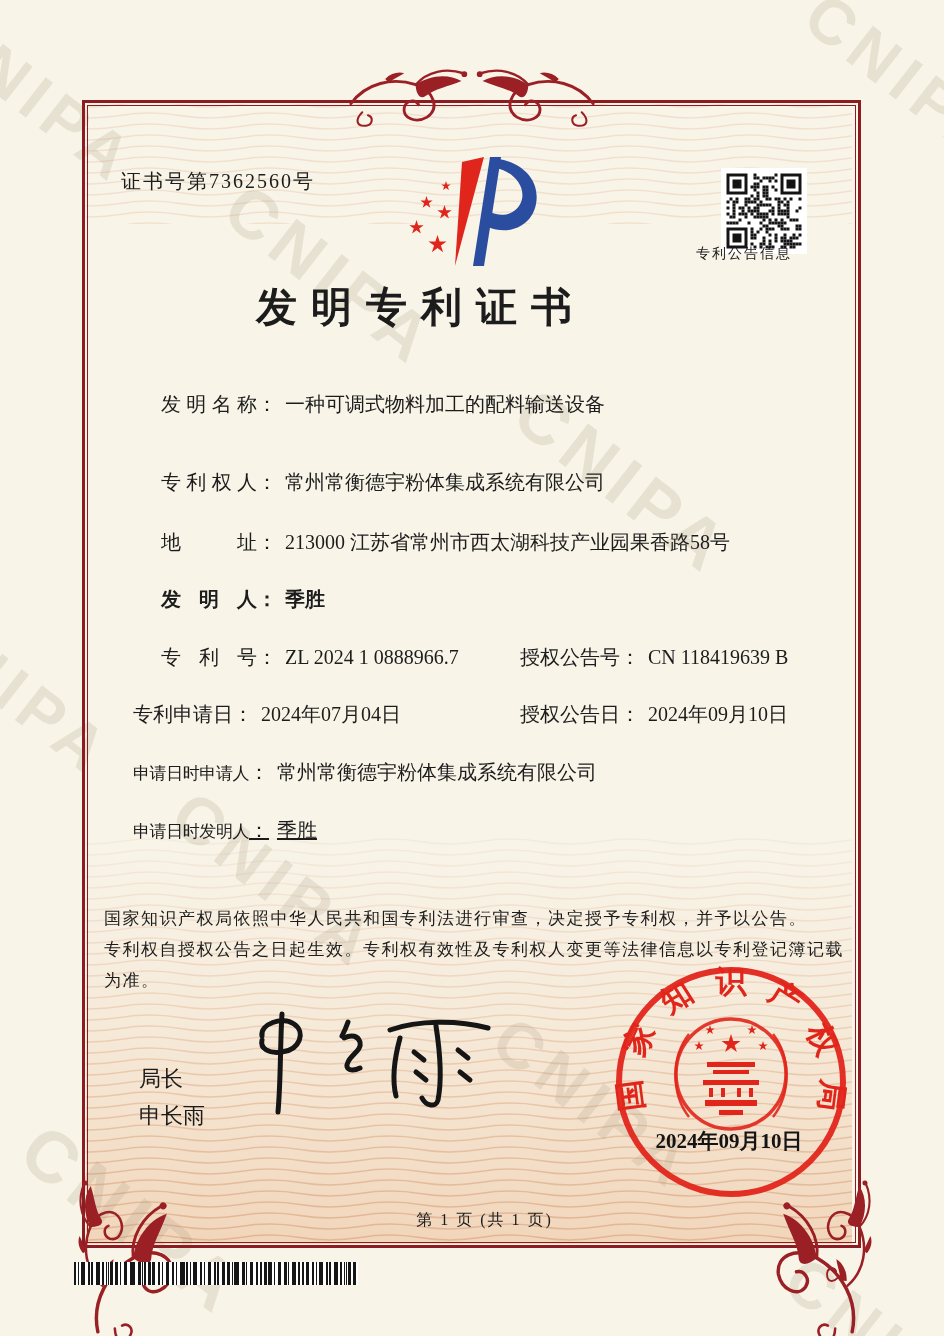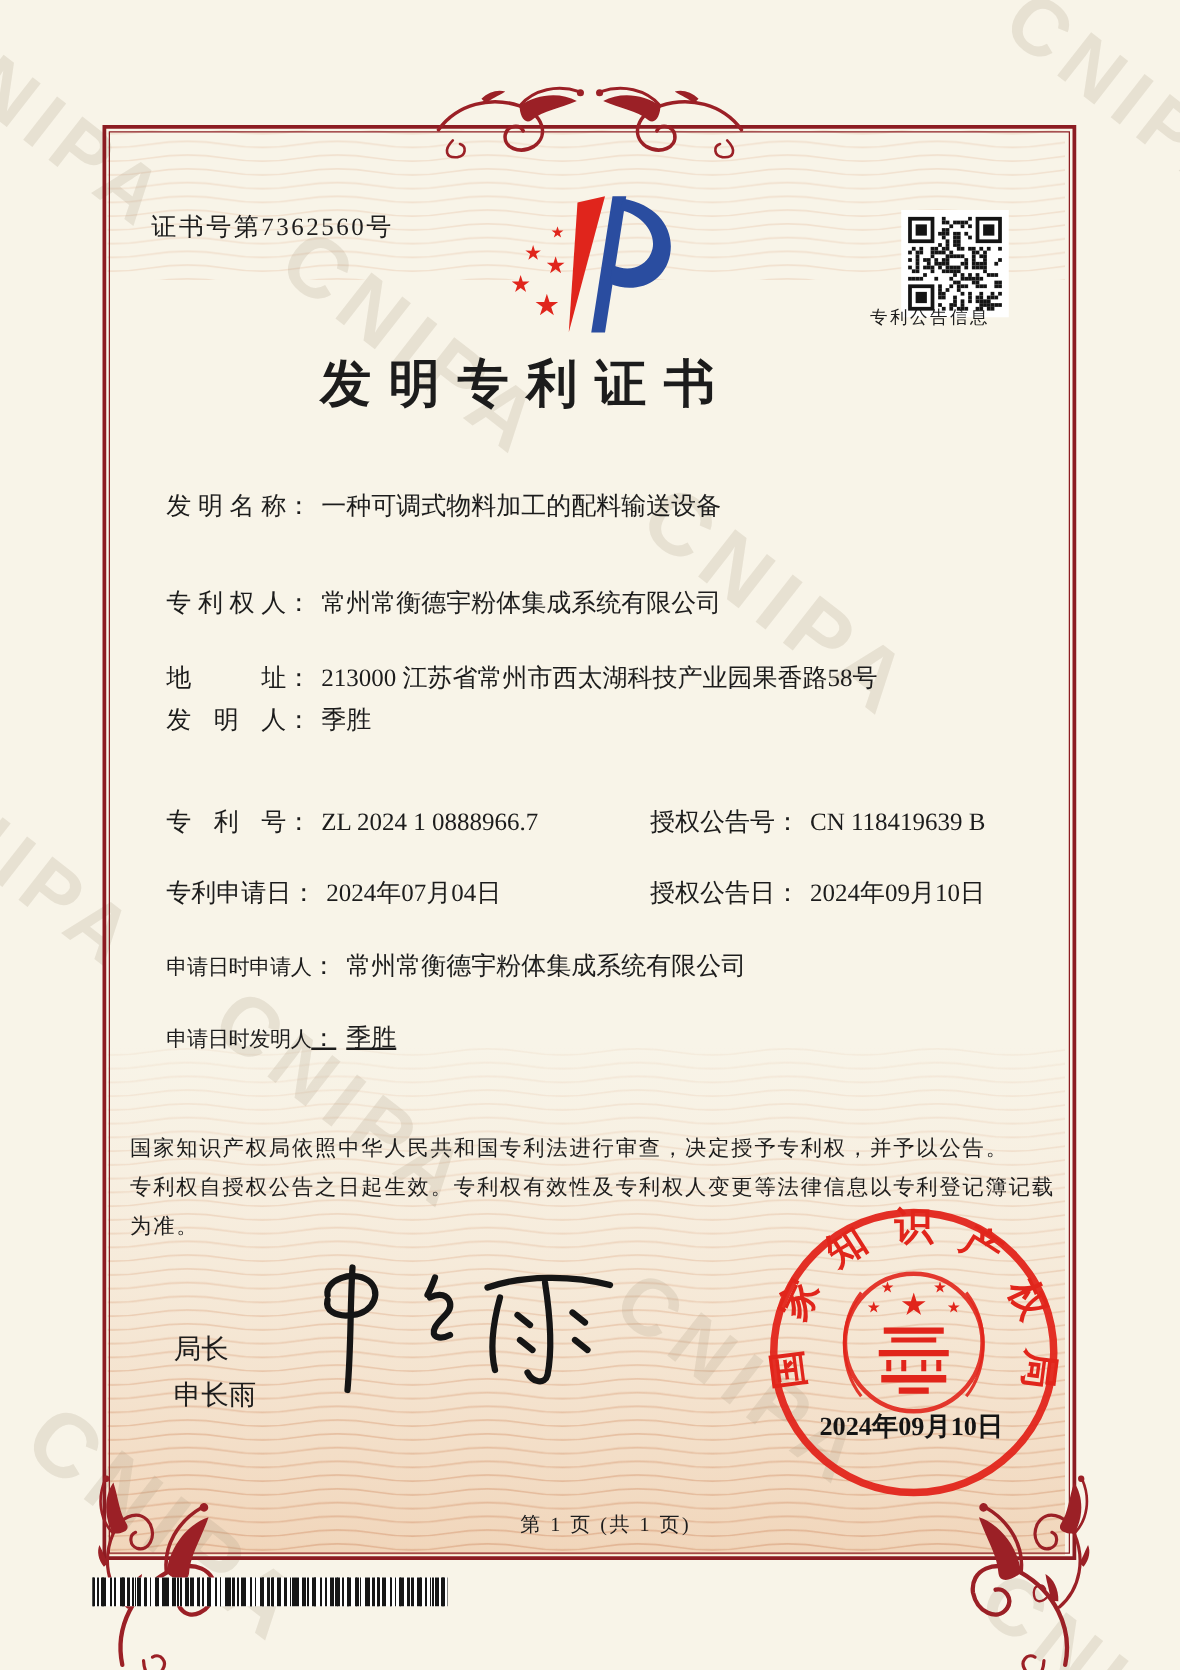--- a/index.html
+++ b/index.html
@@ -23,25 +23,25 @@
   .cert-no{position:absolute; left:121px; top:168px; font-size:20px; letter-spacing:2px;}
   .logo{position:absolute; left:400px; top:156px;}
   .qr-wrap{position:absolute; left:718px; top:168px; width:92px;}
   .qr-label{position:absolute; left:696px; top:245px; width:136px; font-size:14px; letter-spacing:2px;}
   .title{
     position:absolute; left:82px; top:280px; width:664px; text-align:center;
     font-size:41px; font-weight:bold; letter-spacing:14px; padding-left:14px; box-sizing:border-box;
   }
   
   .row{position:absolute; left:133px; width:730px; font-size:20px; white-space:nowrap;}
-  .lbl{display:inline-block; width:96px; text-align:justify; text-align-last:justify;}
+  .lbl{display:inline-block; width:96px; text-align:justify; text-align-last:justify;margin-left:28px;}
   .lbl-wide{display:inline-block; width:116px; font-size:17px; letter-spacing:-0.5px; text-align:justify; text-align-last:justify;}
   .val{margin-left:8px;}
   .col2{position:absolute; left:387px; top:0; white-space:nowrap;}
-  .r-name{top:391px;} .r-patentee{top:469px;} .r-address{top:529px;} .r-inventor{top:562px;}
+  .r-name{top:391px;} .r-patentee{top:469px;} .r-address{top:529px;} .r-inventor{top:586px;font-weight:bold;}
   .r-nums{top:644px;} .r-dates{top:701px;} .r-applicant{top:759px;} .r-inventor2{top:817px;text-decoration:underline;}
   
   .legal{position:absolute; left:104px; top:903px; width:740px; text-align:left;
          font-size:17px; line-height:31px; letter-spacing:1.5px;}
   
   .director{position:absolute; left:139px; top:1040px; font-family:"Liberation Sans", sans-serif;
             font-size:22px; line-height:37px;margin-top:20px;}
   .sig{position:absolute; left:248px; top:1000px;}
   
   .seal{position:absolute; left:611px; top:962px;}

